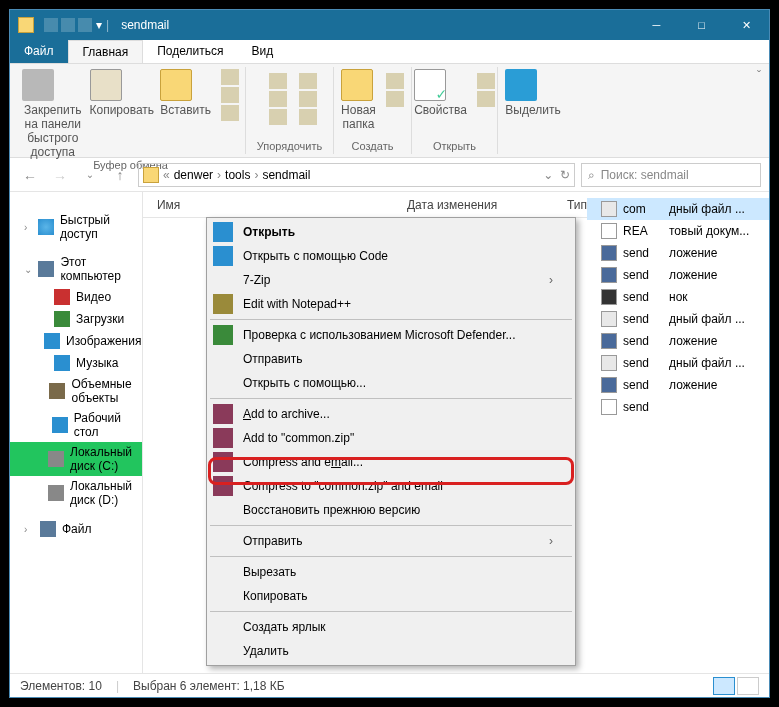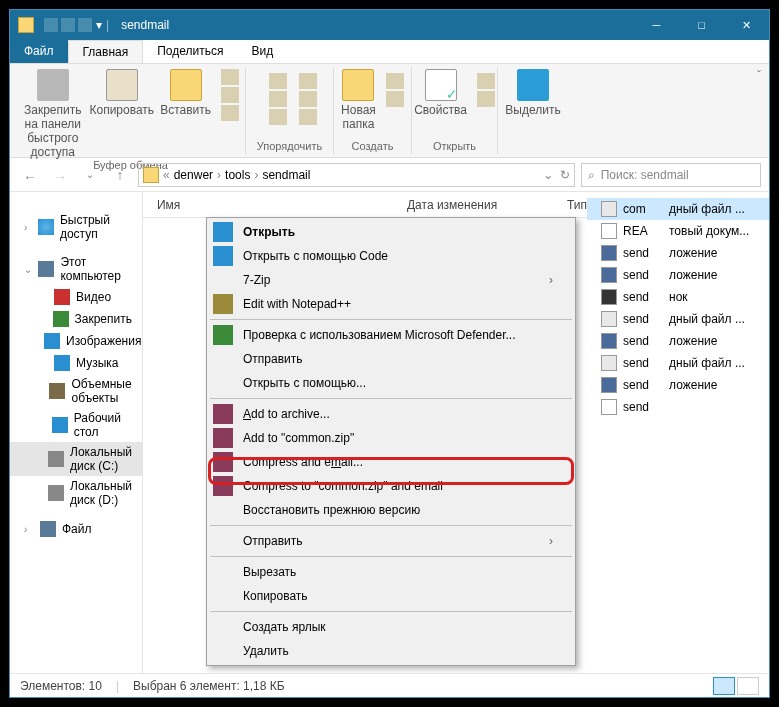--- a/index.html
+++ b/index.html
@@ -12,21 +12,21 @@
 .tb-title{margin-left:12px;font-size:12px}
 .tb-ctrl{margin-left:auto;display:flex}
 .tb-ctrl div{width:45px;height:30px;display:flex;align-items:center;justify-content:center;color:#fff;font-size:11px}
 .menubar{height:24px;background:#fff;display:flex;border-bottom:1px solid #ddd}
 .menubar div{padding:4px 14px;font-size:12px}
 .menubar .file{background:#1a6e99;color:#fff}
 .menubar .active{background:#f5f5f5;border:1px solid #ddd;border-bottom:none}
 .ribbon{height:94px;background:#f5f5f5;border-bottom:1px solid #ddd;display:flex;padding:3px 6px}
 .rgroup{border-right:1px solid #ddd;padding:2px 6px;display:flex;flex-direction:column;align-items:center;justify-content:space-between}
 .rgroup-top{display:flex;gap:6px;align-items:flex-start}
-.rbtn{display:flex;flex-direction:column;align-items:center;gap:2px;color:#555;font-size:11px;text-align:center}
+.rbtn{display:flex;flex-direction:column;align-items:flex-start;gap:2px;color:#555;font-size:11px;text-align:center}
 .rico{width:32px;height:32px;background:#d0d0d0;border-radius:2px}
 .rico.pin{background:#b8b8b8}
 .rico.copy{background:#e8e0c8;border:1px solid #999}
 .rico.paste{background:#f9d776;border:1px solid #c9a23c}
 .rico.folder{background:#f9d776;border:1px solid #c9a23c}
 .rico.props{background:#fff;border:1px solid #999;position:relative}
 .rico.props::after{content:"✓";color:#4c9;position:absolute;bottom:-2px;right:-2px;font-size:14px}
 .rico.select{background:#2a9dd6}
 .rsmall{display:flex;flex-direction:column;gap:2px;margin-left:4px}
 .rsmall span{width:18px;height:16px;background:#d8d0b0}
@@ -35,21 +35,21 @@
 .navbtn{width:24px;height:24px;display:flex;align-items:center;justify-content:center;color:#888;font-size:14px}
 .path{flex:1;height:24px;border:1px solid #ccc;display:flex;align-items:center;padding:0 4px;gap:4px}
 .path .fico{width:16px;height:16px;background:#f9d776;border:1px solid #c9a23c}
 .path span{font-size:12px}
 .path .sep{color:#888}
 .search{width:180px;height:24px;border:1px solid #ccc;display:flex;align-items:center;padding:0 6px;color:#888;gap:6px}
 .body{flex:1;display:flex;overflow:hidden}
 .nav{width:222px;border-right:1px solid #e5e5e5;padding:10px 0;overflow:hidden}
 .nav-item{display:flex;align-items:center;gap:6px;padding:3px 10px 3px 28px;font-size:12.5px}
 .nav-item.top{padding-left:14px;margin-top:8px}
-.nav-item.sel{background:#e5e5e5}
+.nav-item.sel{background:#22c55e}
 .nico{width:16px;height:16px;flex-shrink:0}
 .nico.star{background:radial-gradient(#5bb5e8,#2a8fd0)}
 .nico.pc{background:#5a7a9a}
 .nico.vid{background:#c93030}
 .nico.doc{background:#d8a838}
 .nico.dl{background:#3a8a3a}
 .nico.img{background:#2a8fd0}
 .nico.mus{background:#2a8fd0}
 .nico.obj{background:#7a6a4a}
 .nico.desk{background:#2a8fd0}
@@ -225,21 +225,21 @@
           <span>Этот компьютер</span>
         </div>
   <div class="nav-item">
           <span class="arrow"></span>
           <div class="nico vid"></div>
           <span>Видео</span>
         </div>
   <div class="nav-item">
           <span class="arrow"></span>
           <div class="nico dl"></div>
-          <span>Закрепить</span>
+          <span>Загрузки</span>
         </div>
   <div class="nav-item">
           <span class="arrow"></span>
           <div class="nico img"></div>
           <span>Изображения</span>
         </div>
   <div class="nav-item">
           <span class="arrow"></span>
           <div class="nico mus"></div>
           <span>Музыка</span>

